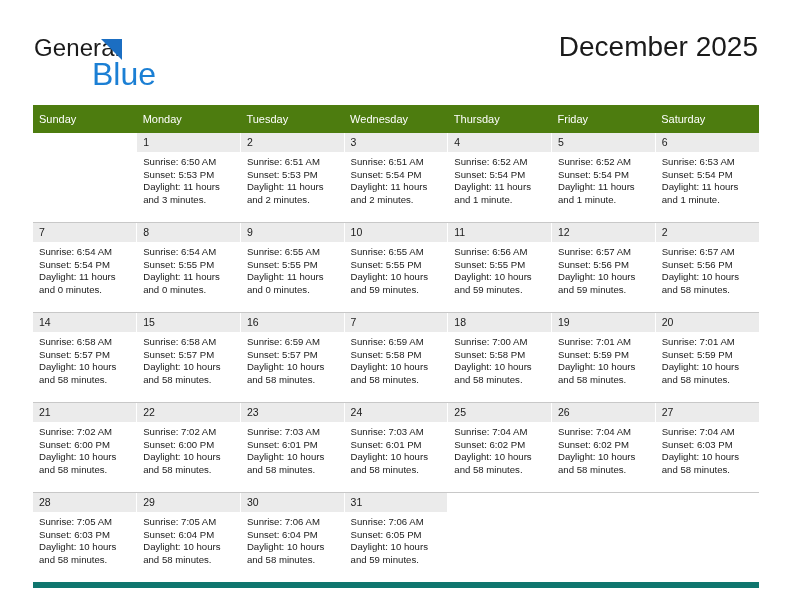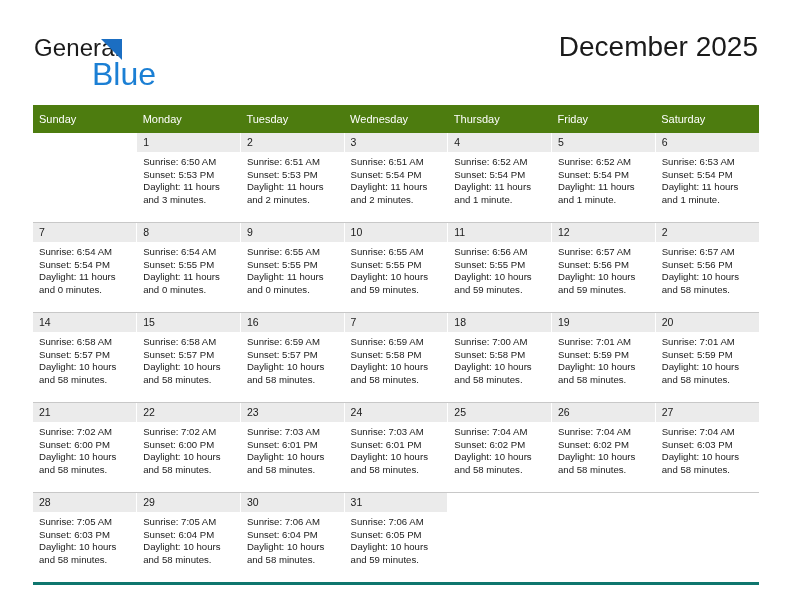--- a/index.html
+++ b/index.html
@@ -107,21 +107,21 @@
   }
   .calendar td {
     vertical-align: top;
     padding: 0;
     border-right: 1px solid #ffffff;
     border-bottom: 1px solid #c8c8c8;
     height: 89px;
     background: #ffffff;
   }
   .calendar td:last-child { border-right: none; }
-  .calendar tr:last-child td { border-bottom: 3px solid #0f766e; }
+  .calendar tr:last-child td { border-bottom: 6px solid #0f766e; }
 
   .daynum {
     display: block;
     background: #ebebeb;
     height: 15px;
     line-height: 15px;
     font-size: 10.5px;
     color: #1a1a1a;
     padding: 2px 0 2px 6px;
   }

